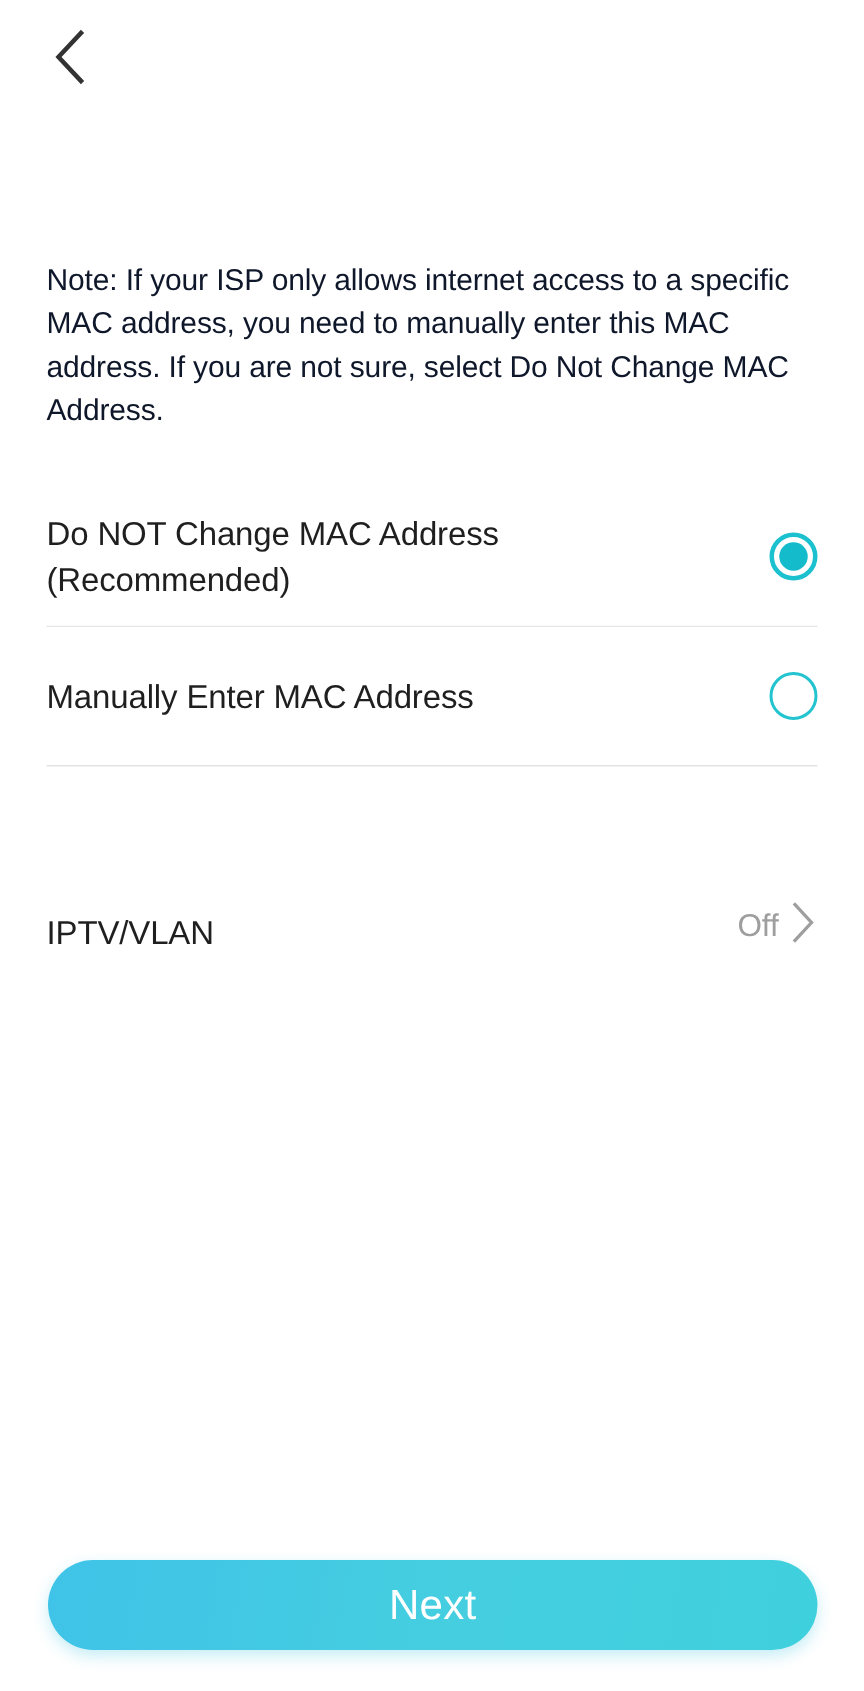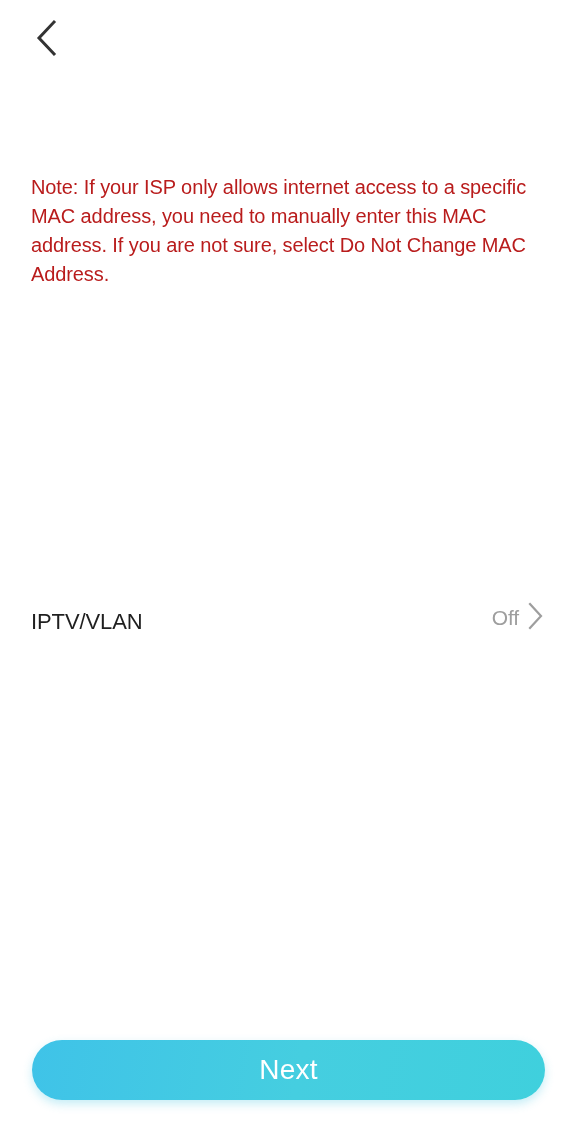--- a/index.html
+++ b/index.html
@@ -61,21 +61,21 @@
   }
 
   .page-note {
     position: absolute;
     left: 31px;
     top: 173px;
     width: 516px;
     font-size: 20px;
     line-height: 29px;
     font-weight: 400;
-    color: #b91c1c;
+    color: #0f172a;
     letter-spacing: -0.1px;
   }
 
   
   .option-list {
     position: absolute;
     left: 0;
     top: 325px;
     width: 576px;
   }
@@ -200,20 +200,37 @@
         <svg width="24" height="40" viewBox="0 0 24 40" fill="none" xmlns="http://www.w3.org/2000/svg">
           <path d="M20 4 L5 20 L20 36" stroke="#333333" stroke-width="3" stroke-linecap="square" stroke-linejoin="miter" fill="none"></path>
         </svg>
       </span>
     </div>
   </div>
 
 
   <div class="page-note">Note: If your ISP only allows internet access to a specific MAC address, you need to manually enter this MAC address. If you are not sure, select Do Not Change MAC Address.</div>
 
+  <div class="option-list">
+
+    <div class="option-row">
+      <div class="option-label">Do NOT Change MAC Address (Recommended)</div>
+      <div class="radio checked"></div>
+    </div>
+
+    <div class="divider"></div>
+
+    <div class="option-row">
+      <div class="option-label">Manually Enter MAC Address</div>
+      <div class="radio"></div>
+    </div>
+
+    <div class="divider tall"></div>
+
+  </div>
 
   <div class="link-row">
     <div class="link-row-label">IPTV/VLAN</div>
     <div class="link-row-right">
       <div class="link-row-value">Off</div>
       <span class="chev-right">
         <svg width="18" height="30" viewBox="0 0 18 30" fill="none" xmlns="http://www.w3.org/2000/svg">
           <path d="M3 3 L14 15 L3 27" stroke="#9e9e9e" stroke-width="2.2" stroke-linecap="square" stroke-linejoin="miter" fill="none"></path>
         </svg>
       </span>

